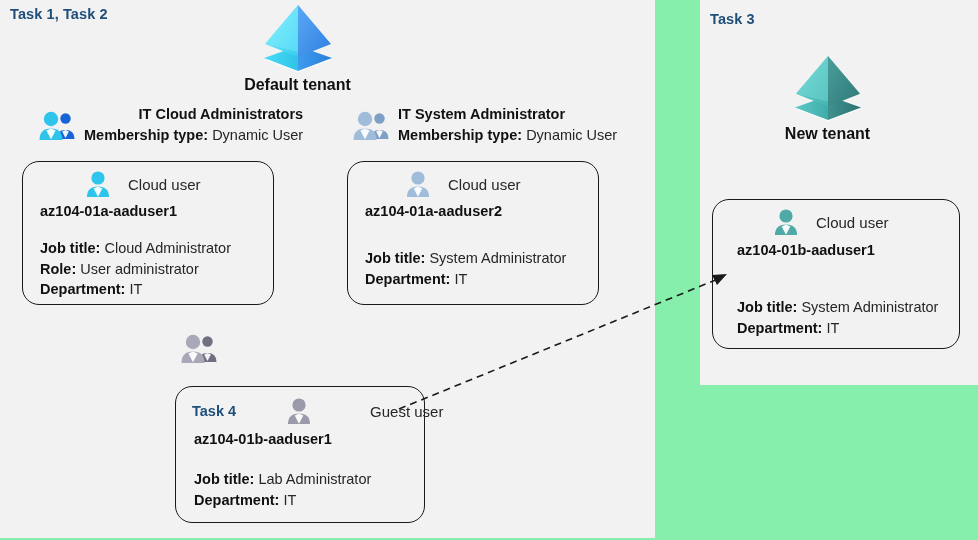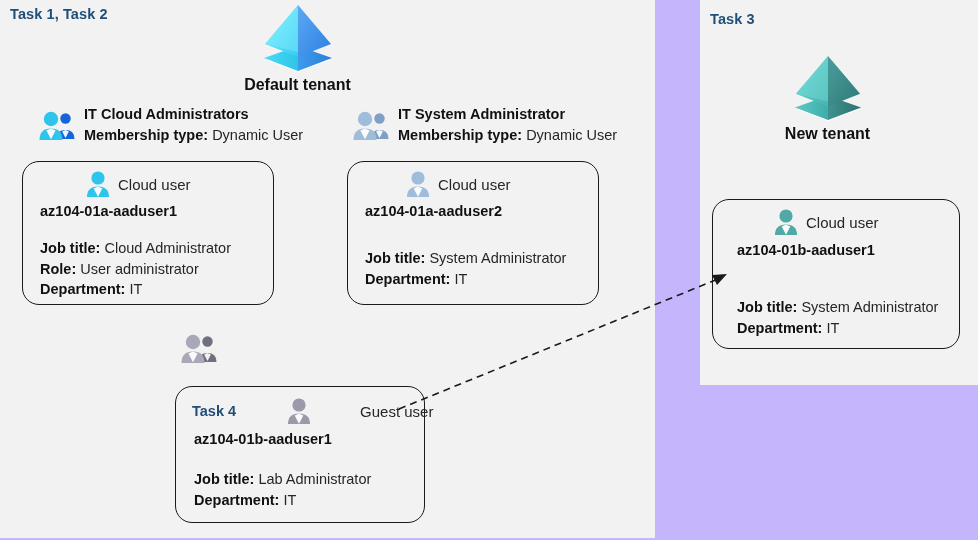--- a/index.html
+++ b/index.html
@@ -4,21 +4,21 @@
 <style>
   html, body {
     margin: 0;
     padding: 0;
     background: #ffffff;
   }
   #canvas {
     position: relative;
     width: 978px;
     height: 540px;
-    background: #c4b5fd;
+    background: #86efac;
     font-family: "Liberation Sans", sans-serif;
     overflow: hidden;
   }
 
   
   .panel {
     position: absolute;
     background: #f2f2f2;
   }
   #panel-left  { left: 0px;   top: 0px; width: 655px; height: 538px; }
@@ -66,21 +66,21 @@
     line-height: 1.45;
   }
   .group-meta {
     font-size: 14.5px;
     color: #262626;
     white-space: nowrap;
     line-height: 1.45;
   }
   .group-meta b { color: #111111; font-weight: bold; margin-top: 30px; }
 
-  #group-cloud  { left: 38px;  top: 104px; }
+  #group-cloud  { left: 38px;  top: 104px; text-align: right; }
   #group-system { left: 352px; top: 104px; }
   #group-lab    { left: 180px; top: 327px; }
 
   
   .card {
     position: absolute;
     box-sizing: border-box;
     border: 1.4px solid #1a1a1a;
     border-radius: 17px;
     background: transparent;
@@ -97,21 +97,21 @@
   }
   .card-head .task-inline {
     font-size: 14.5px;
     font-weight: bold;
     color: #1f4e79;
     margin-right: 9px;
   }
   .card-head .user-kind {
     font-size: 15px;
     color: #262626;
-    margin-left: 7px;
+    margin-left: 17px;
   }
   .card-upn {
     font-size: 14.5px;
     font-weight: bold;
     color: #111111;
     white-space: nowrap;
   }
   .card-props {
     font-size: 14.5px;
     color: #262626;

